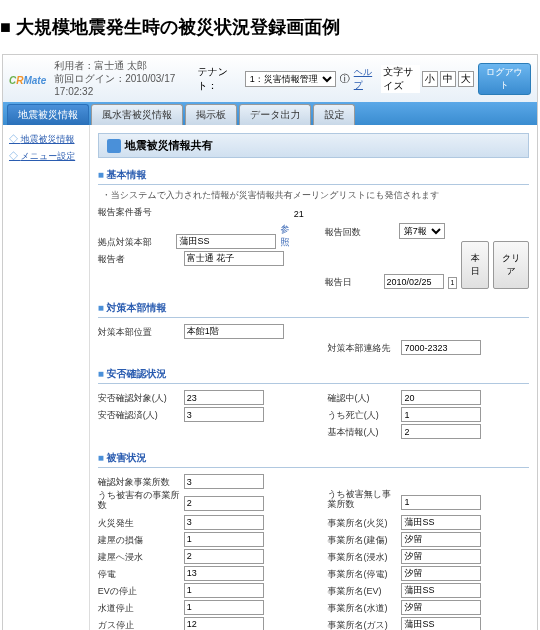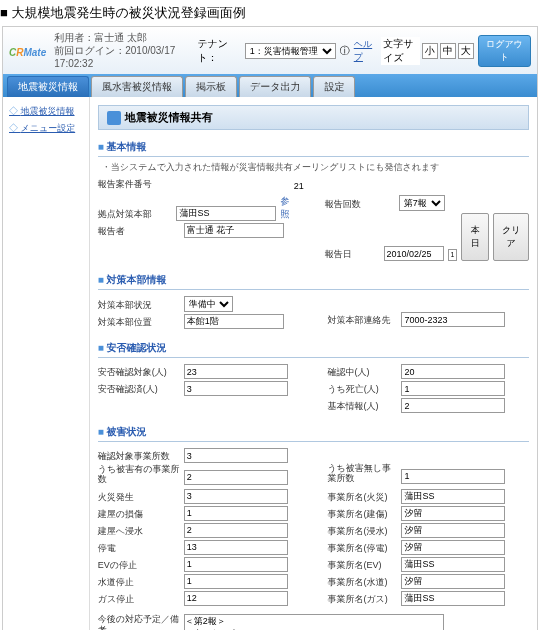--- a/index.html
+++ b/index.html
@@ -1,17 +1,17 @@
 <!DOCTYPE html>
 <html><head>
 <meta charset="utf-8">
 <style>
 *{margin:0;padding:0;box-sizing:border-box;font-family:"MS PGothic",sans-serif;font-size:10px}
 body{background:#fff;width:540px}
-.title-bar{padding:4px 0;font-size:13px;font-weight:normal}
+.title-bar{padding:15px 0;font-size:18px;font-weight:bold}
 .title-bar::before{content:"■ ";color:#000}
 .app{border:1px solid #ccc;width:536px;margin:0 auto}
 .header{background:linear-gradient(#fff,#e8f0f8);padding:4px 6px;display:flex;align-items:center;justify-content:space-between}
 .logo{font-size:16px;font-weight:bold;font-style:italic}
 .logo .c{color:#6ab04c}.logo .r{color:#f0932b}.logo .m{color:#4a90d9}.logo .ate{color:#4a90d9}
 .header-info{font-size:9px;color:#555;line-height:1.3}
 .header-right{display:flex;align-items:center;gap:4px}
 .header-right select{font-size:9px;height:16px}
 .header-right a{color:#2a5cb0;font-size:9px;text-decoration:underline}
 .btn-logout{background:linear-gradient(#6bb6f0,#3a8cd0);color:#fff;border:1px solid #2a7cb8;border-radius:3px;padding:2px 6px;font-size:9px;cursor:pointer}
@@ -29,21 +29,21 @@
 .panel-title::before{content:"";width:14px;height:14px;background:#4a90d9;border-radius:2px;display:inline-block}
 .section{margin-top:8px}
 .sec-head{color:#2a5cb0;font-size:10px;font-weight:bold;border-bottom:1px solid #b0c8e0;padding:2px 0;margin-bottom:4px}
 .sec-head::before{content:"■ ";color:#4a90d9}
 .note{font-size:9px;color:#555;margin:2px 0 4px;padding-left:4px}
 .row{display:flex;align-items:flex-end;margin:2px 0;gap:4px}
 .lbl{width:82px;color:#333;font-size:9px}
 .lbl2{width:70px;color:#333;font-size:9px}
 .val{font-size:9px}
 input[type=text]{border:1px solid #999;height:15px;font-size:9px;padding:0 2px;background:#fff}
-.w60{width:60px}.w80{width:104px}.w100{width:100px}
+.w60{width:60px}.w80{width:80px}.w100{width:100px}
 select{border:1px solid #999;height:16px;font-size:9px;background:#fff}
 textarea{border:1px solid #999;font-size:9px;width:260px;height:60px;resize:none}
 .link{color:#2a5cb0;cursor:pointer;font-size:9px}
 .btn-sm{background:linear-gradient(#f8f8f8,#e0e0e0);border:1px solid #999;padding:10px 6px;font-size:9px;cursor:pointer;border-radius:2px}
 .cols{display:flex;gap:28px}
 .col{flex:1}
 .sub-head{font-size:9px;color:#555;margin:4px 0 2px}
 .cal-icon{display:inline-block;width:12px;height:12px;border:1px solid #999;background:#fff;font-size:7px;text-align:center;line-height:10px;cursor:pointer}
 </style>
 </head>
@@ -125,24 +125,20 @@
             </div>
           </div>
         </div>
       </div>
 
       <div class="section">
         <div class="sec-head">対策本部情報</div>
         <div class="cols">
           <div class="col">
             <div class="row">
-              <div class="lbl">対策本部状況</div>
-              <select><option>準備中</option></select>
-            </div>
-            <div class="row">
               <div class="lbl">対策本部位置</div>
               <input type="text" class="w100" value="本館1階" style="">
             </div>
           </div>
           <div class="col">
             <div class="row" style="margin-top:18px">
               <div class="lbl2">対策本部連絡先</div>
               <input type="text" class="w80" value="7000-2323" style="">
             </div>
           </div>

